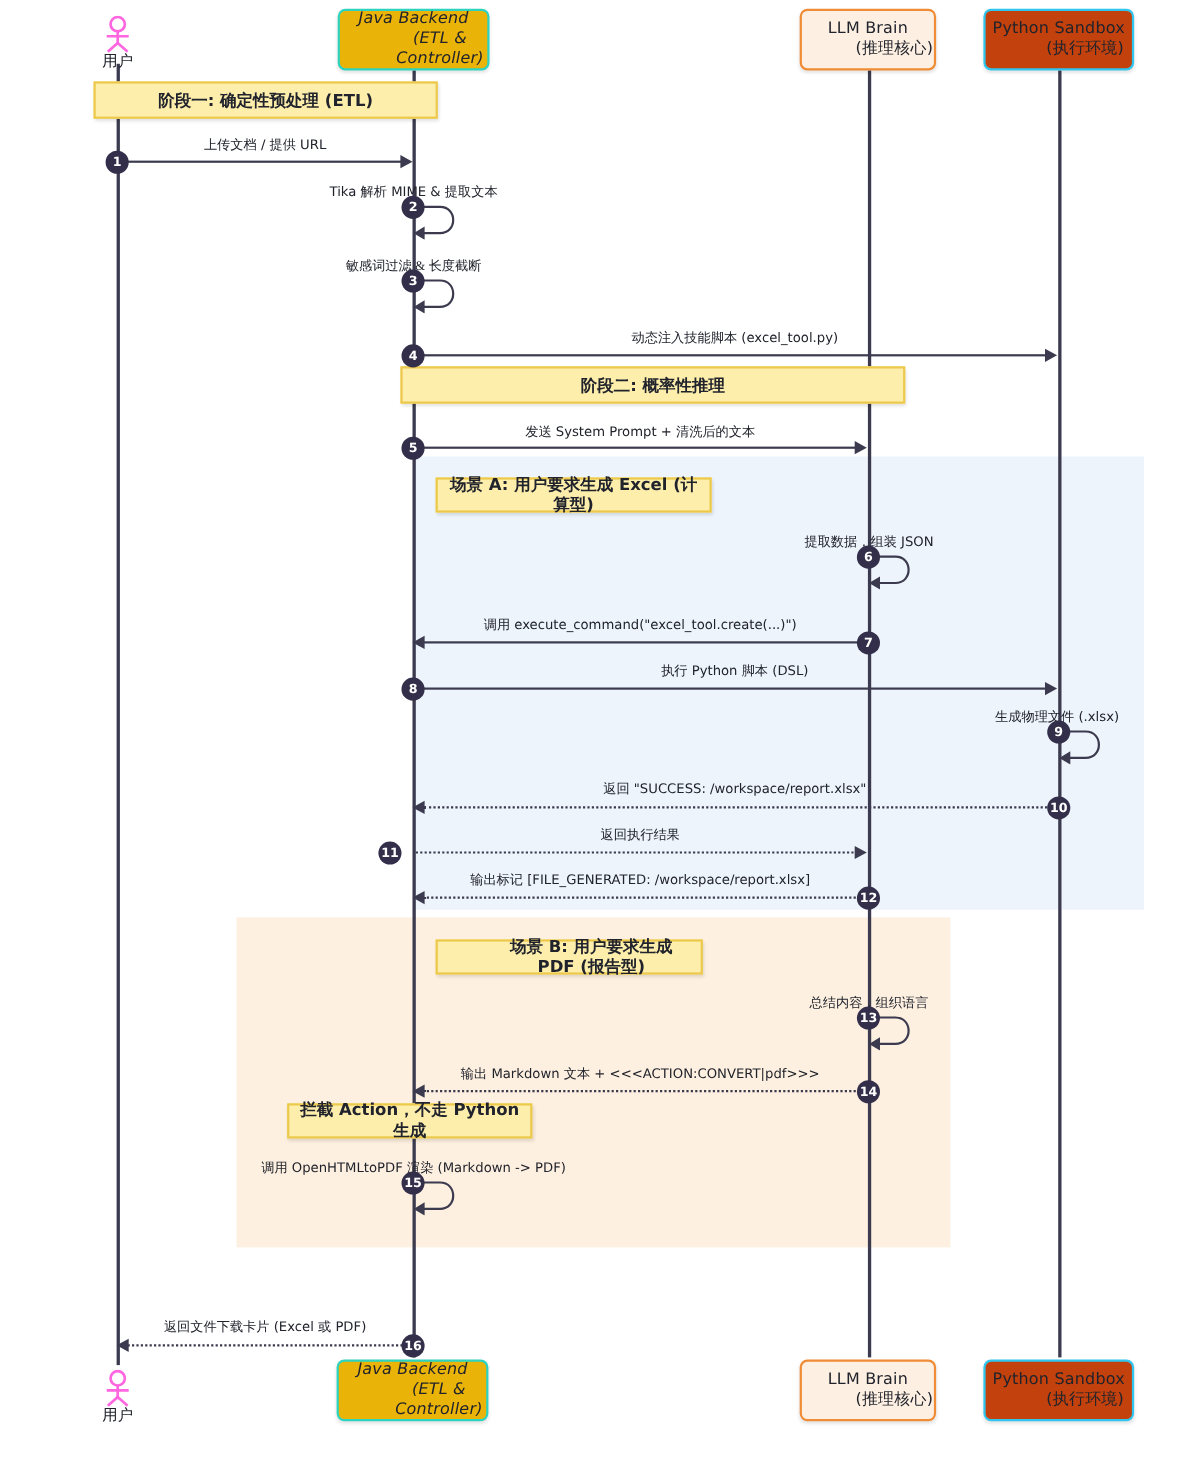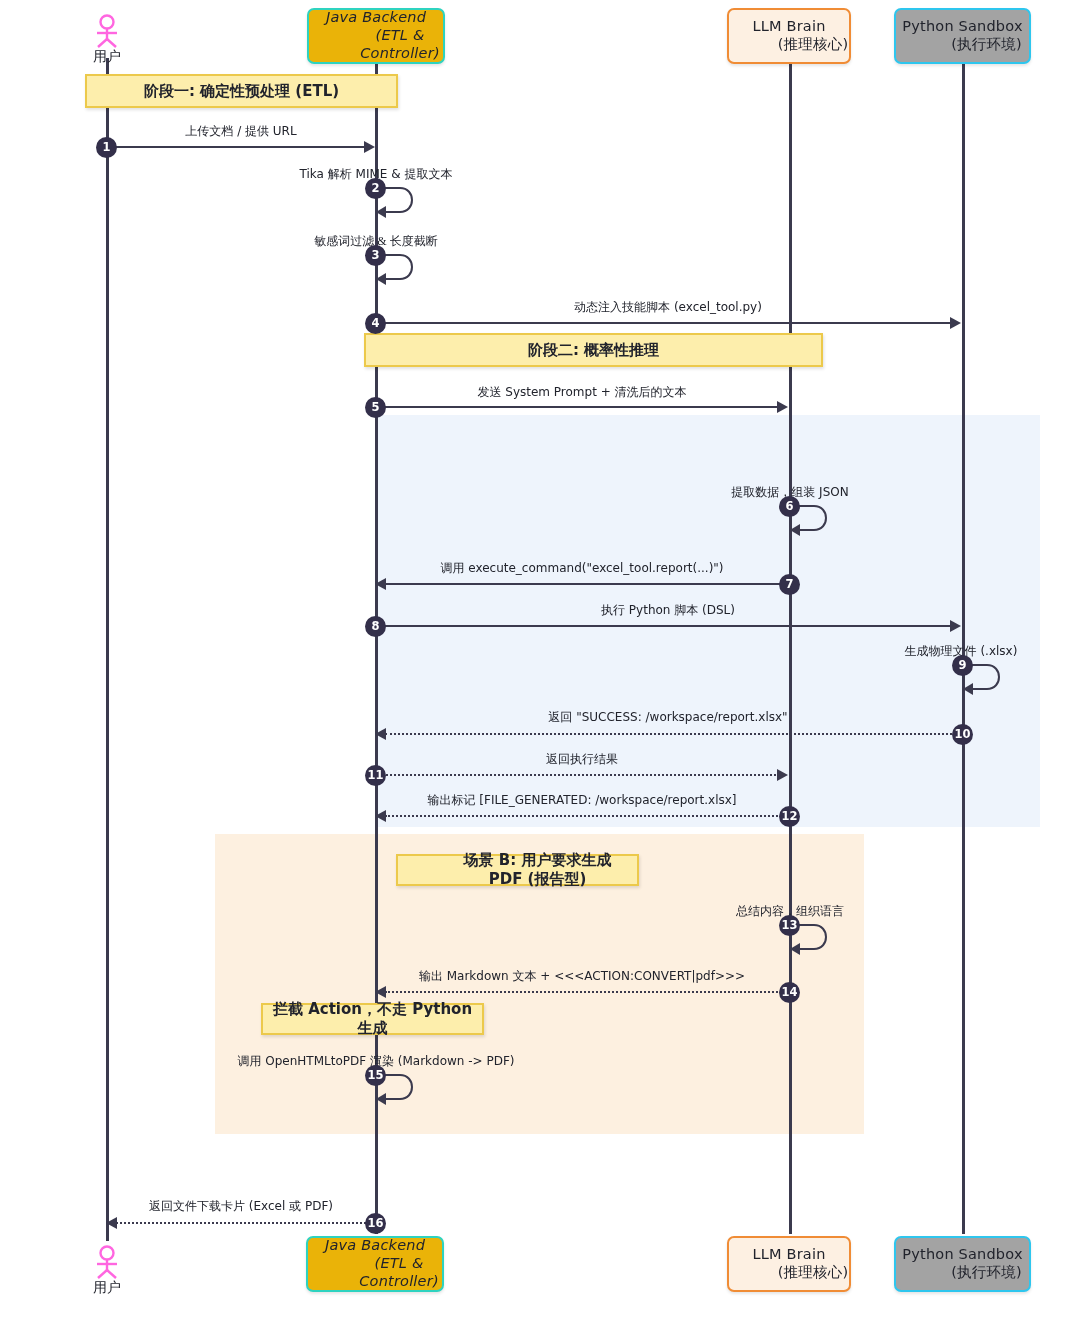--- a/index.html
+++ b/index.html
@@ -17,21 +17,21 @@
     display:flex;flex-direction:column;align-items:center;justify-content:center;
     text-align:center;line-height:1.22;
     font-size:14.5px;letter-spacing:.2px;
     box-shadow:0 2px 3px rgba(0,0,0,.10);
     z-index:40;
   }
   .actor-box .l1{display:block;}
   .actor-box .l2{display:block;padding-left:48px;}
   .ab-teal{background:#eab308;border-color:#2ed3c0;font-style:italic;}
   .ab-orange{background:#fdf0e2;border-color:#f08c35;}
-  .ab-cyan{background:#a3a3a3;border-color:#2ec6ee;align-items:center;}
+  .ab-cyan{background:#c2410c;border-color:#2ec6ee;align-items:center;}
 
   
   .stickman{position:absolute;z-index:40;width:46px;text-align:center;}
   .stickman svg{display:block;margin:0 auto;}
   .stickman .nm{font-size:14px;color:#21232c;margin-top:1px;line-height:1.1;}
 
   
   .lifeline{position:absolute;width:3px;background:#3b3a4e;z-index:5;}
 
   
@@ -138,20 +138,21 @@
   <div class="actor-box ab-cyan" style="left:894px;top:1236px;width:137px;height:56px;">
     <span class="l1">Python Sandbox</span>
     <span class="l2">(执行环境)</span>
   </div>
 
   <div class="note" style="left:85px;top:74px;width:313px;height:34px;">阶段一: 确定性预处理 (ETL)</div>
 
   <div class="note" style="left:364px;top:333px;width:459px;height:34px;">阶段二: 概率性推理</div>
 
 
+  <div class="note" style="left:396px;top:434px;width:251px;height:32px;">场景 A: 用户要求生成 Excel (计算型)</div>
 
   <div class="note" style="left:396px;top:854px;width:243px;height:32px;padding-left:48px;">场景 B: 用户要求生成 PDF (报告型)</div>
 
   <div class="note" style="left:261px;top:1003px;width:223px;height:32px;">拦截 Action，不走 Python 生成</div>
 
   <div class="msg-label ctr" style="left:241px;top:125px;">上传文档 / 提供 URL</div>
   <div class="arrow-line" style="left:106px;top:146px;width:260px;"></div>
   <div class="arrow-head right" style="left:364px;top:141px;"></div>
   <div class="seqnum" style="left:96px;top:137px;">1</div>
 
@@ -179,21 +180,21 @@
   <div class="arrow-head right" style="left:777px;top:401px;"></div>
   <div class="seqnum" style="left:365px;top:397px;">5</div>
 
   <div class="msg-label ctr" style="left:790px;top:486px;">提取数据，组装 JSON</div>
   <svg class="selfloop" style="left:788px;top:502px;" width="50" height="34" viewBox="0 0 50 34">
     <path d="M2,4 L26,4 C42,4 42,28 26,28 L8,28" fill="none" stroke="#3b3a4e" stroke-width="2"></path>
     <polygon points="12,22 2,28 12,34" fill="#3b3a4e"></polygon>
   </svg>
   <div class="seqnum" style="left:779px;top:496px;">6</div>
 
-  <div class="msg-label ctr" style="left:582px;top:562px;">调用 execute_command("excel_tool.report(...)")</div>
+  <div class="msg-label ctr" style="left:582px;top:562px;">调用 execute_command("excel_tool.create(...)")</div>
   <div class="arrow-line" style="left:385px;top:583px;width:404px;"></div>
   <div class="arrow-head left" style="left:375px;top:578px;"></div>
   <div class="seqnum" style="left:779px;top:574px;">7</div>
 
   <div class="msg-label ctr" style="left:668px;top:604px;">执行 Python 脚本 (DSL)</div>
   <div class="arrow-line" style="left:375px;top:625px;width:577px;"></div>
   <div class="arrow-head right" style="left:950px;top:620px;"></div>
   <div class="seqnum" style="left:365px;top:616px;">8</div>
 
   <div class="msg-label ctr" style="left:961px;top:645px;">生成物理文件 (.xlsx)</div>
@@ -204,21 +205,21 @@
   <div class="seqnum" style="left:952px;top:655px;">9</div>
 
   <div class="msg-label ctr" style="left:668px;top:711px;">返回 "SUCCESS: /workspace/report.xlsx"</div>
   <div class="arrow-line dashed" style="left:385px;top:733px;width:567px;"></div>
   <div class="arrow-head left" style="left:375px;top:728px;"></div>
   <div class="seqnum" style="left:952px;top:724px;">10</div>
 
   <div class="msg-label ctr" style="left:582px;top:753px;">返回执行结果</div>
   <div class="arrow-line dashed" style="left:375px;top:774px;width:404px;"></div>
   <div class="arrow-head right" style="left:777px;top:769px;"></div>
-  <div class="seqnum" style="left:365px;top:765px;">11</div>
+  <div class="seqnum" style="left:344px;top:765px;">11</div>
 
   <div class="msg-label ctr" style="left:582px;top:794px;">输出标记 [FILE_GENERATED: /workspace/report.xlsx]</div>
   <div class="arrow-line dashed" style="left:385px;top:815px;width:404px;"></div>
   <div class="arrow-head left" style="left:375px;top:810px;"></div>
   <div class="seqnum" style="left:779px;top:806px;">12</div>
 
   <div class="msg-label ctr" style="left:790px;top:905px;">总结内容，组织语言</div>
   <svg class="selfloop" style="left:788px;top:921px;" width="50" height="34" viewBox="0 0 50 34">
     <path d="M2,4 L26,4 C42,4 42,28 26,28 L8,28" fill="none" stroke="#3b3a4e" stroke-width="2"></path>
     <polygon points="12,22 2,28 12,34" fill="#3b3a4e"></polygon>

